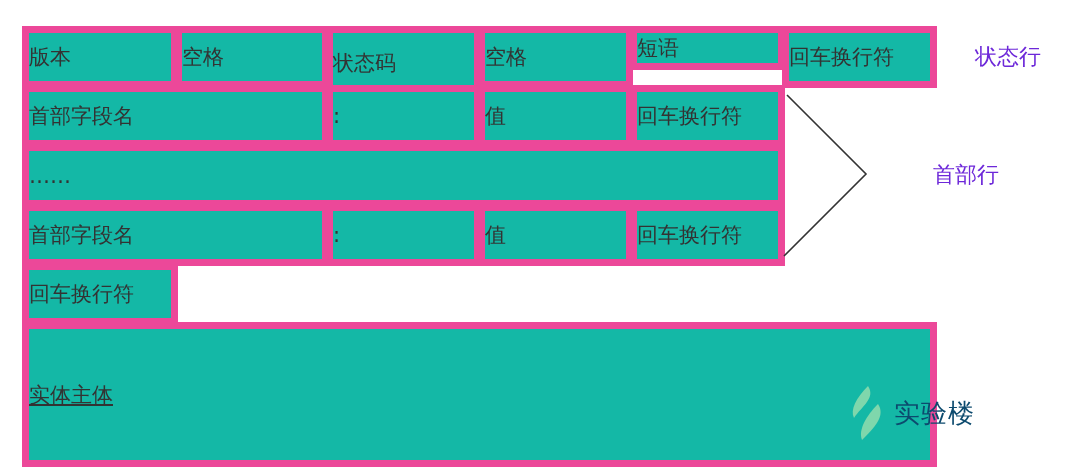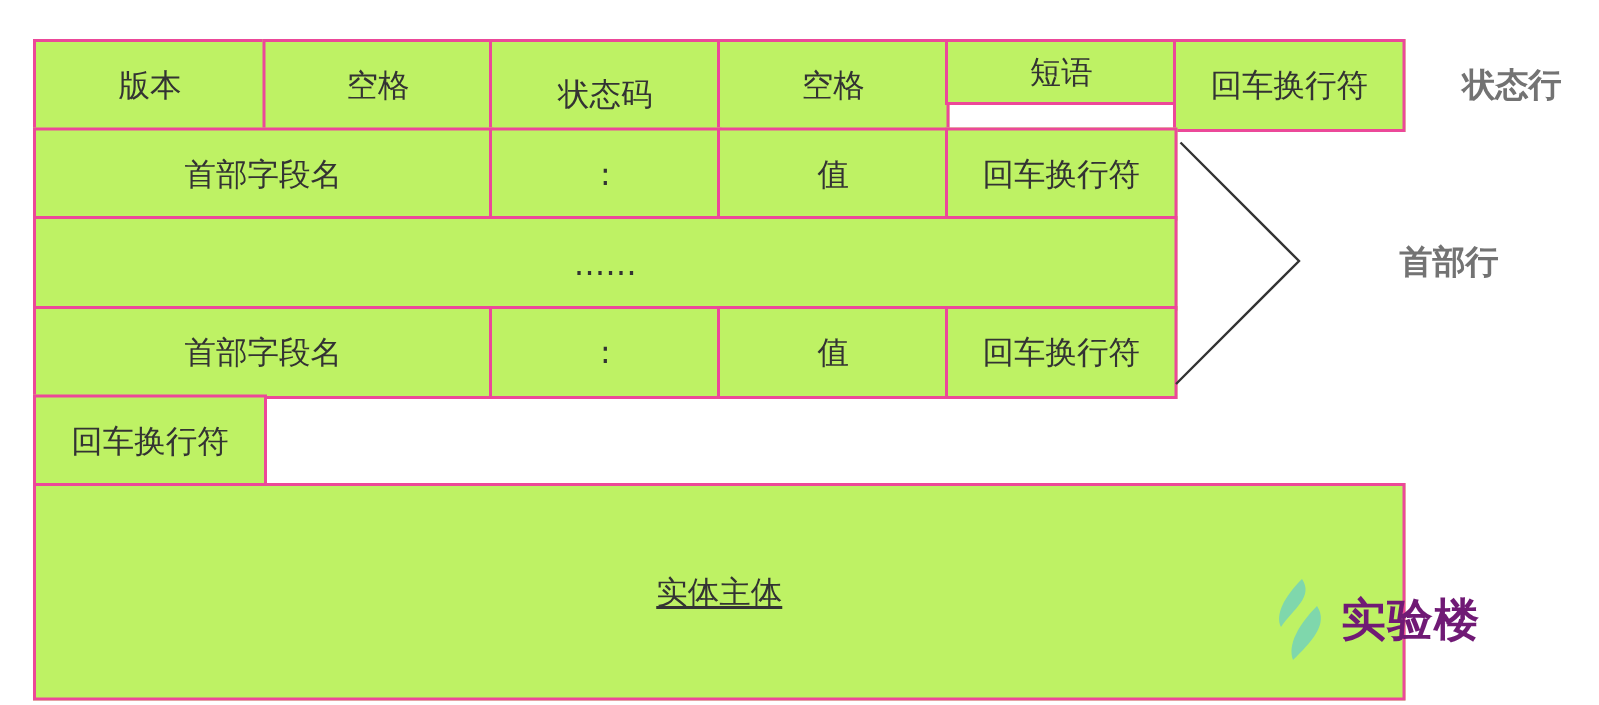--- a/index.html
+++ b/index.html
@@ -1,24 +1,24 @@
 <!DOCTYPE html>
 <html><head>
 <meta charset="utf-8">
 <style>
   html, body { margin: 0; padding: 0; background: #ffffff; }
   body { width: 1066px; height: 470px; position: relative; overflow: hidden;
          font-family: "DejaVu Sans", "Liberation Sans", sans-serif; color: #333; }
-  .cell { position: absolute; box-sizing: border-box; border: 2px solid #ec4899;
-          display: flex; align-items: center; justify-content: center;
-          font-size: 21px; color: #333; background: #bef264; }
-  .label { position: absolute; font-size: 22px; color: #737373; font-weight: bold; }
+  .cell { position: absolute; box-sizing: border-box; border: 7px solid #ec4899;
+          display: flex; align-items: center; 
+          font-size: 21px; color: #333; background: #14b8a6; }
+  .label { position: absolute; font-size: 22px; color: #6d28d9; }
   svg.brace { position: absolute; left: 0; top: 0; }
   .wm { position: absolute; left: 848px; top: 384px; display: flex; align-items: center; }
-  .wm-text { font-size: 30px; font-weight: bold; color: #701a75; margin-left: 6px; letter-spacing: 1px; }
+  .wm-text { font-size: 26px; font-weight: normal; color: #0c4a6e; margin-left: 6px; letter-spacing: 1px; }
 </style>
 </head>
 <body>
 
 <div class="cell" style="left:22px;top:26px;width:156px;height:62px;">
     <span>版本</span>
   </div>
 <div class="cell" style="left:175px;top:26px;width:154px;height:62px;">
     <span>空格</span>
   </div>

